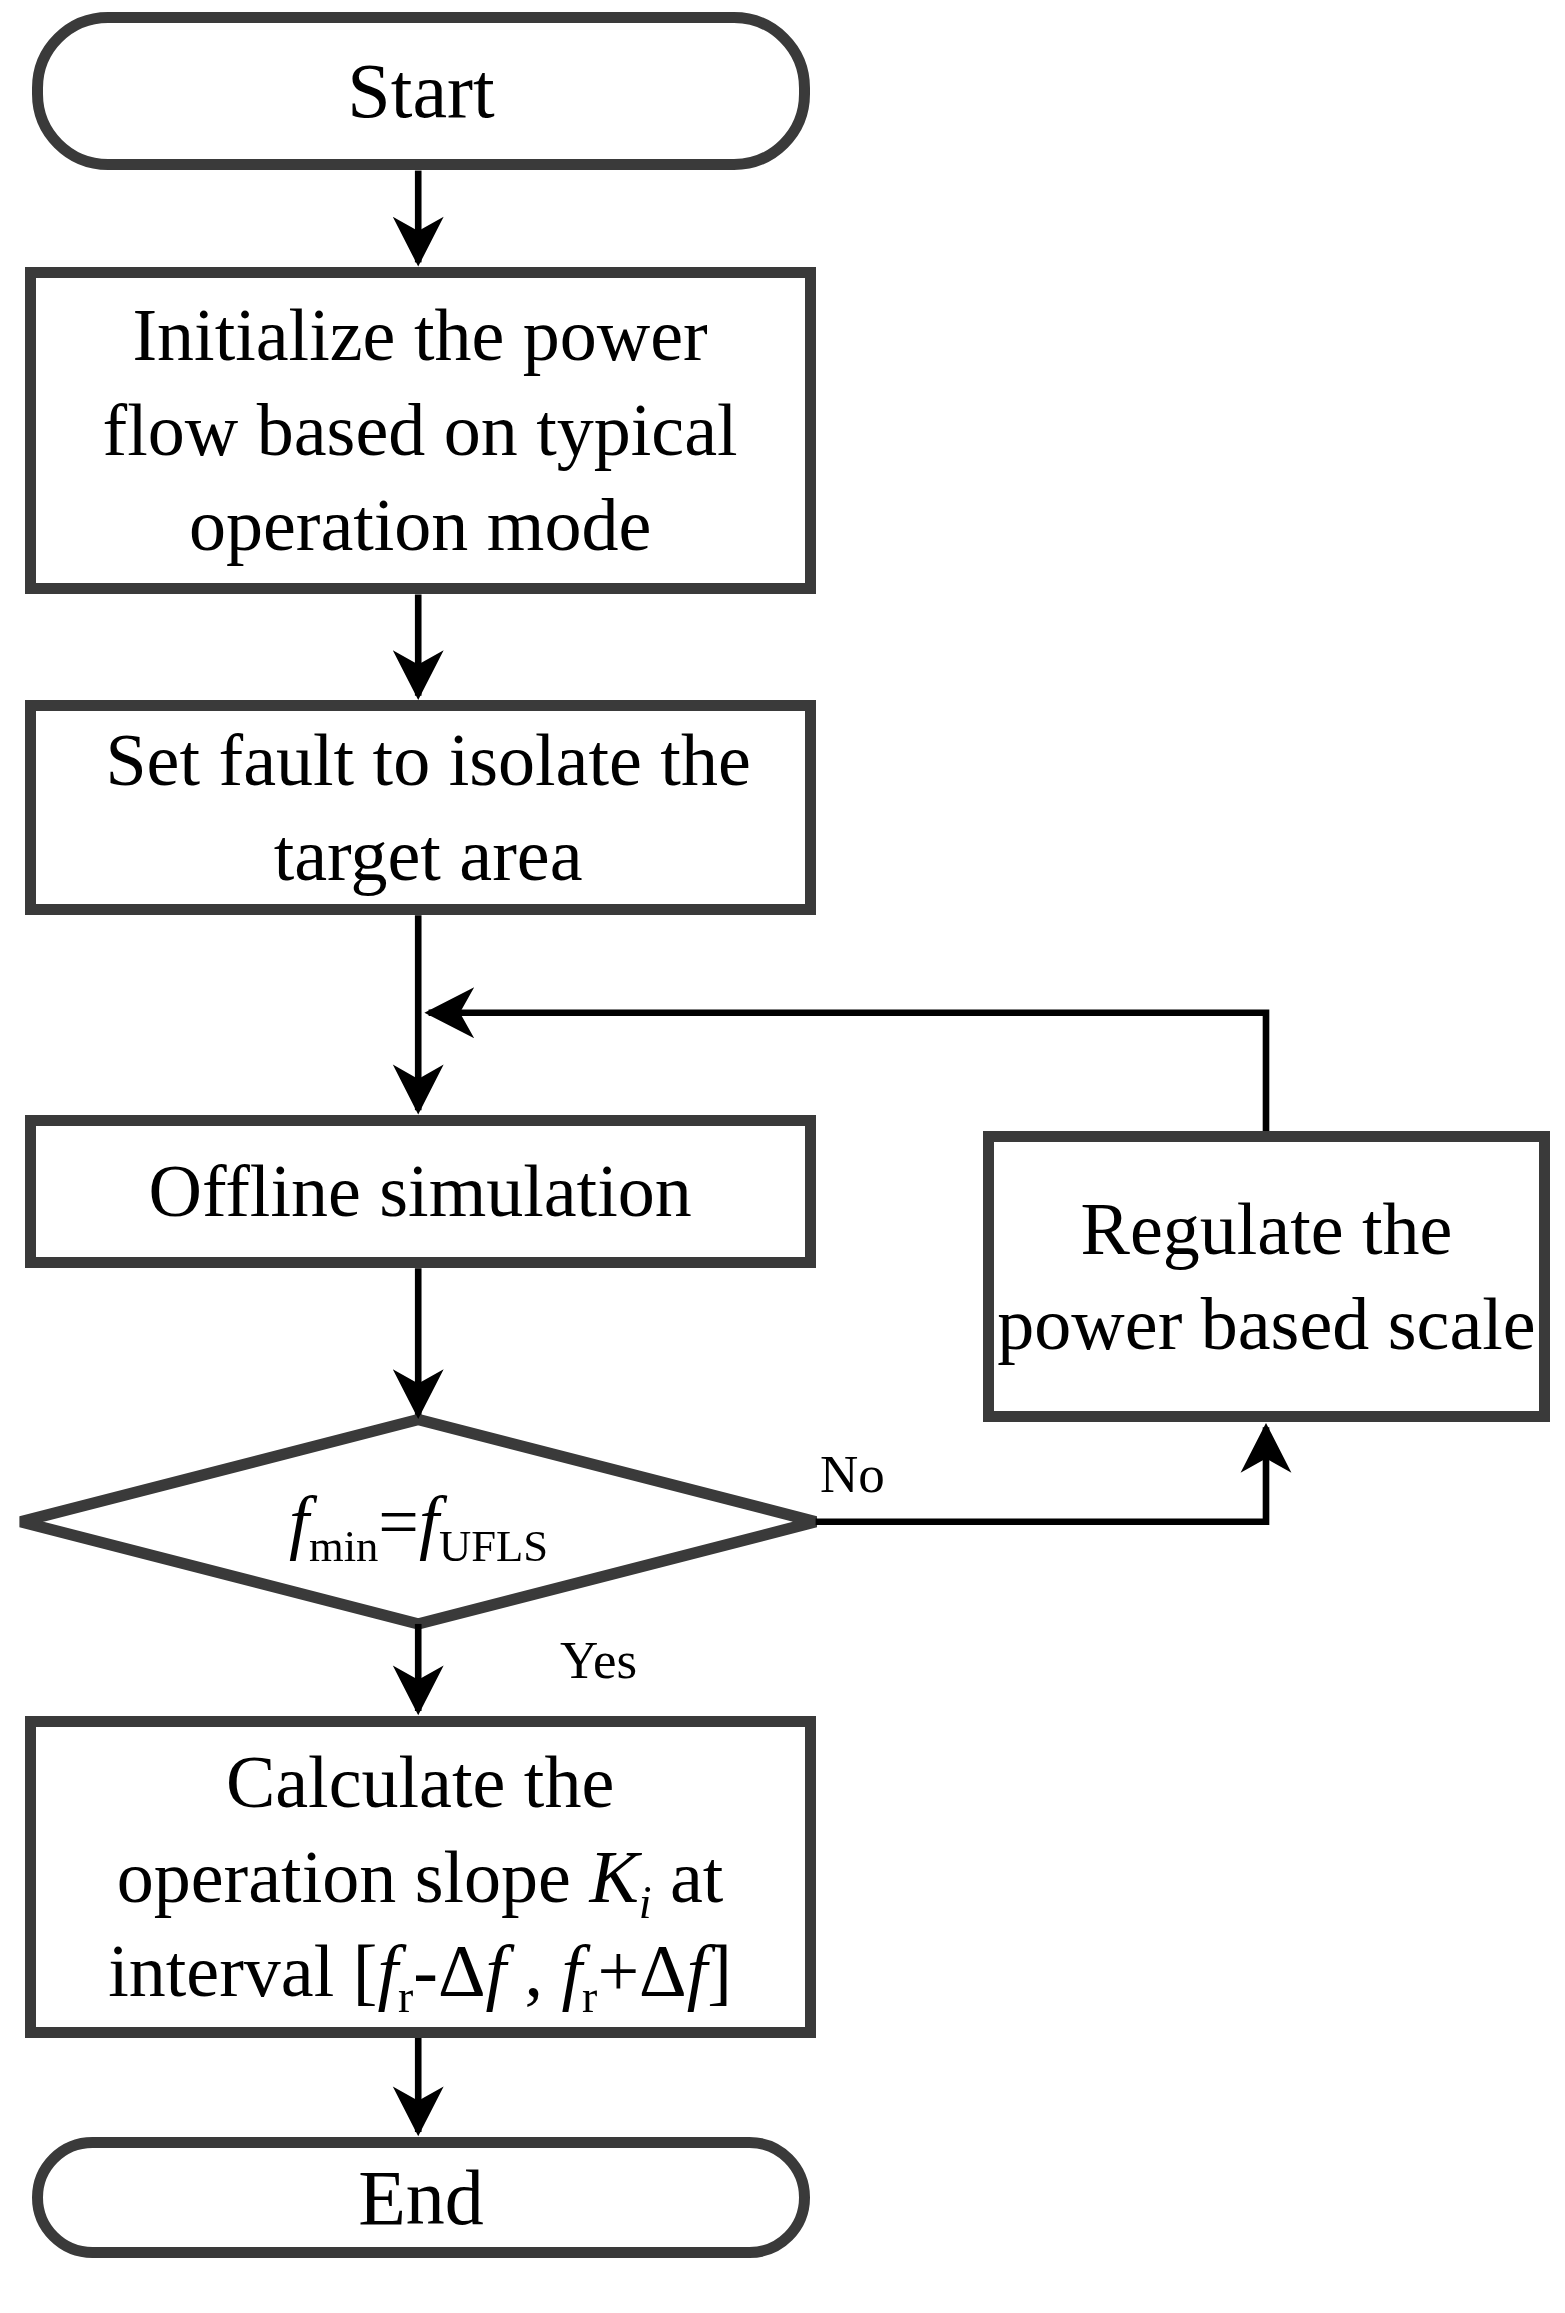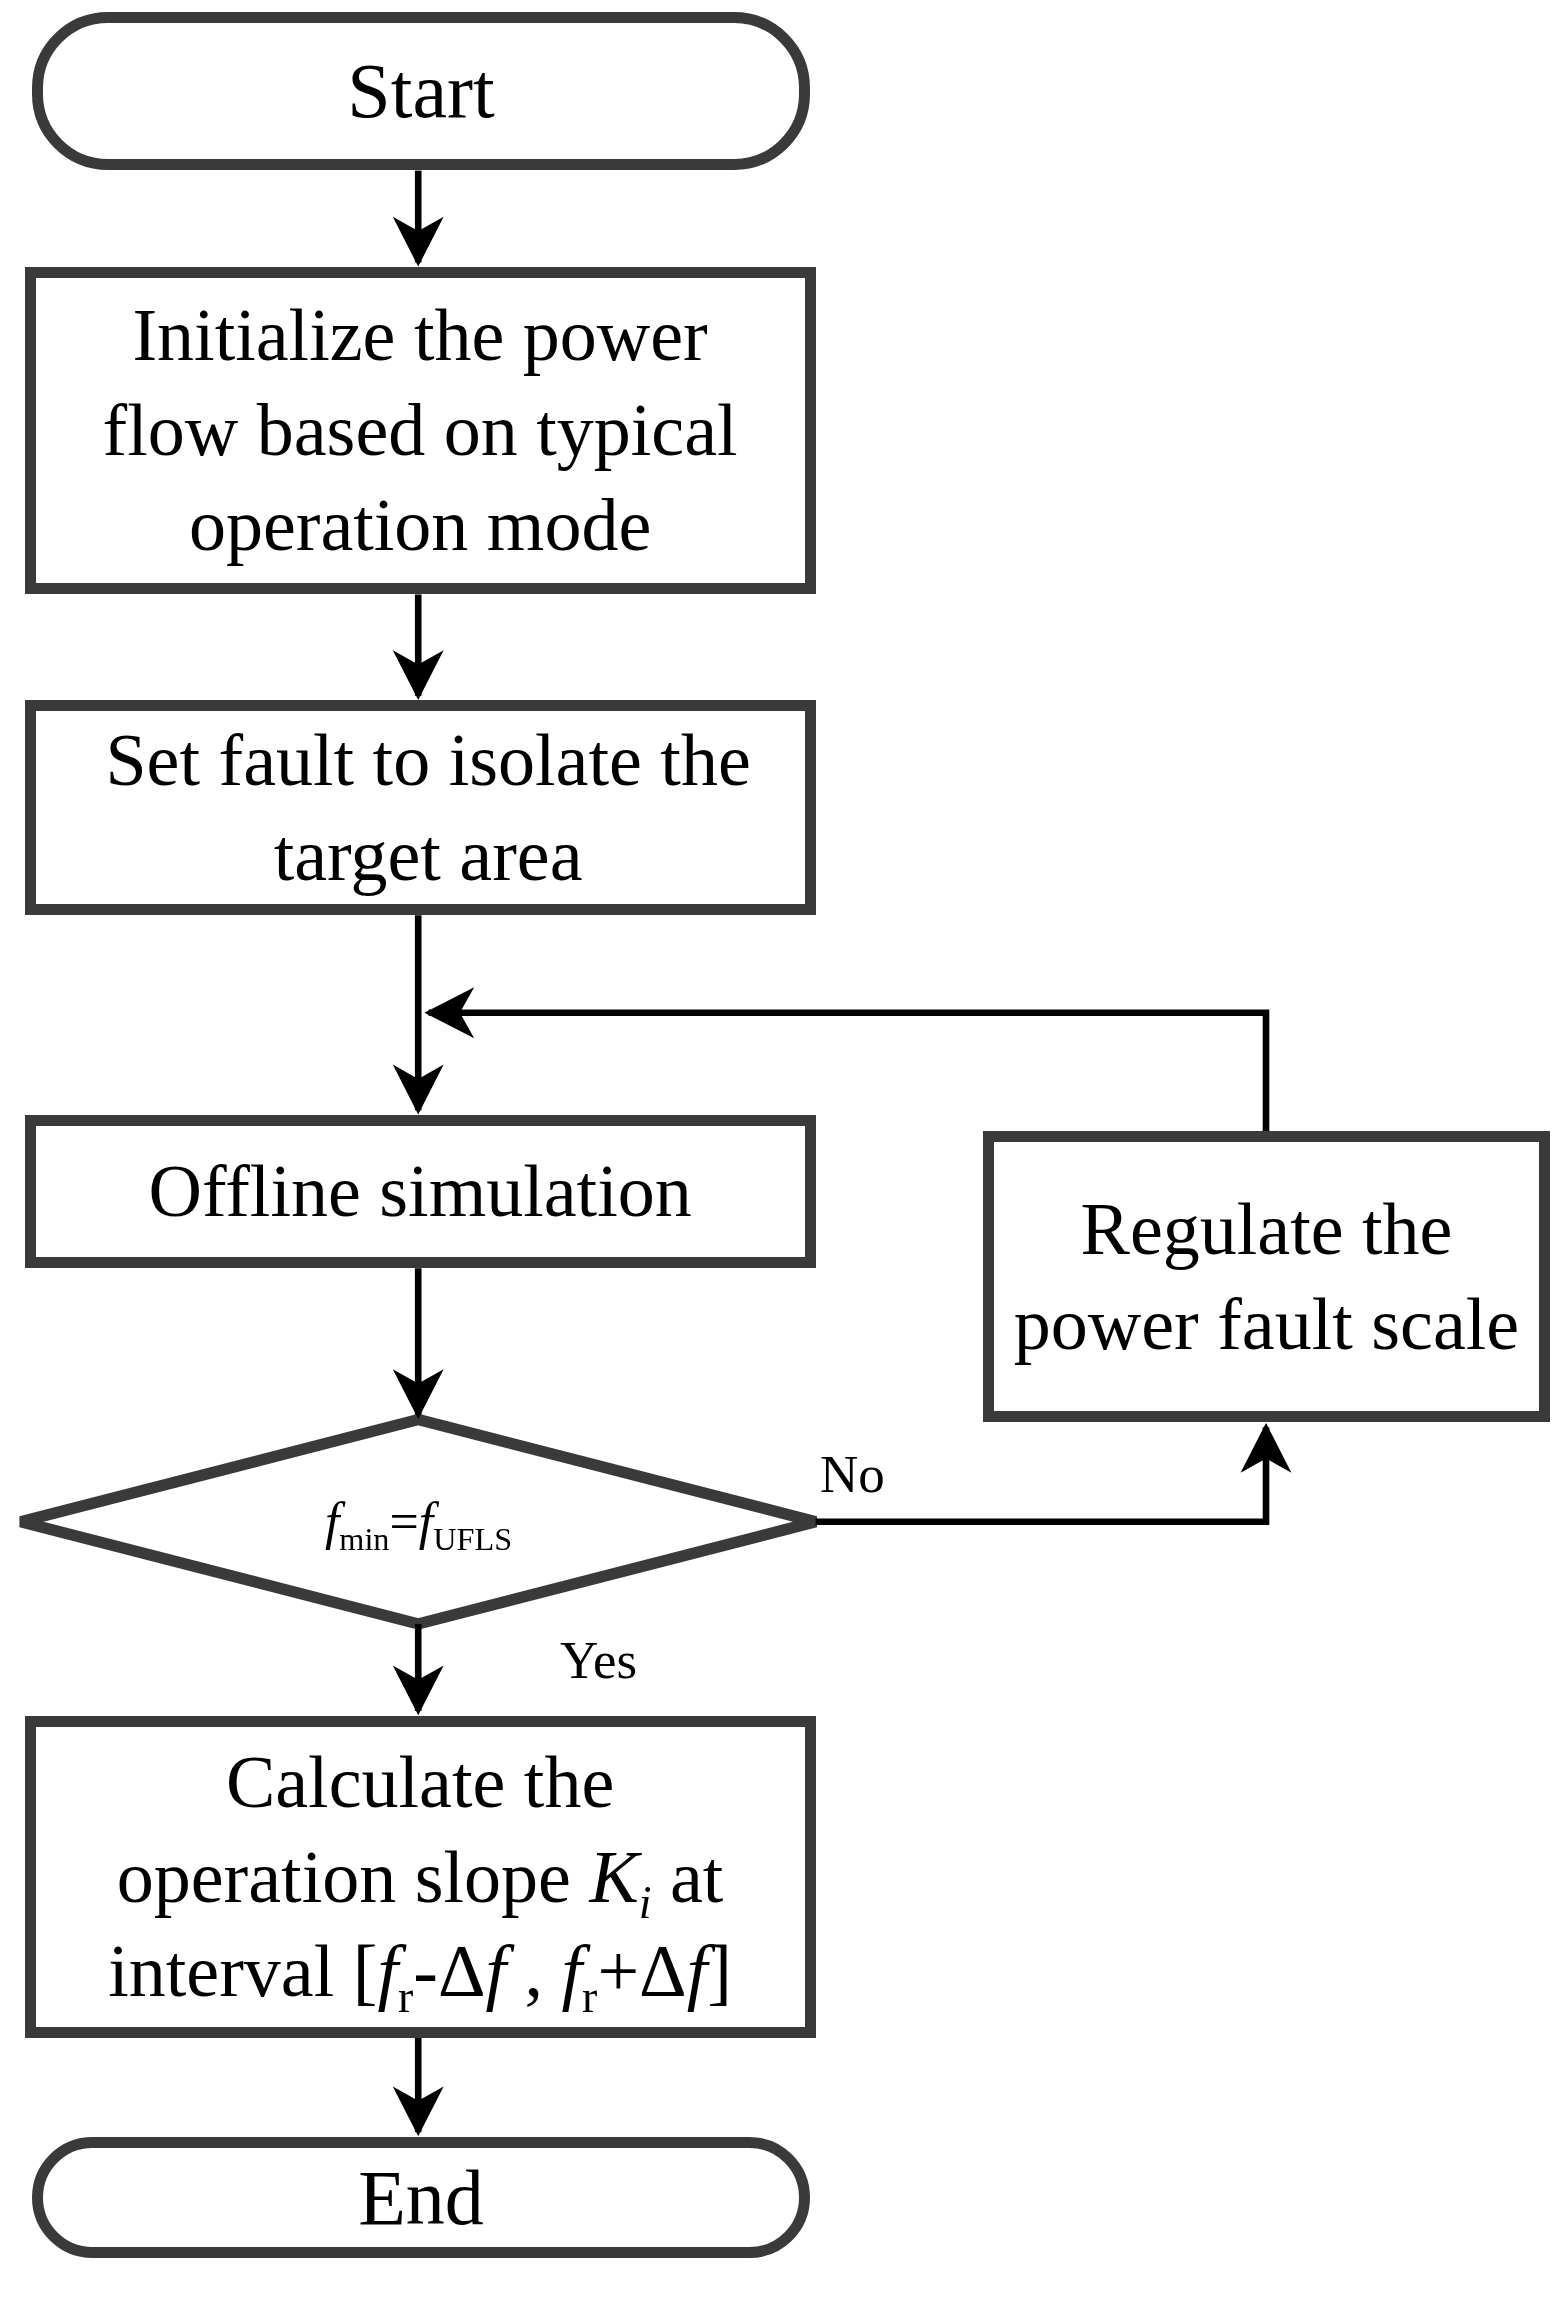--- a/index.html
+++ b/index.html
@@ -46,21 +46,21 @@
   .terminal{font-size:78px;}
   .overlay-label{
     position:absolute;
     display:flex;
     align-items:center;
     justify-content:center;
     text-align:center;
     background:transparent;
     border:none;
   }
-  .formula{font-size:52px;line-height:1;white-space:nowrap;}
+  .formula{font-size:72px;line-height:1;white-space:nowrap;}
   .formula sub,.math sub{font-size:0.62em;line-height:0;}
   .edge-label{
     position:absolute;
     font-size:53px;
     line-height:1;
     white-space:nowrap;
   }
   .math i{font-style:italic;}
   .nowrap{white-space:nowrap;}
 </style>
@@ -118,21 +118,21 @@
     <span>Offline simulation</span>
   </div>
 
   <div class="overlay-label" style="left:21px;top:1420px;width:795px;height:204px;">
     <span class="formula math"><i>f</i><sub>min</sub><span>=</span><i>f</i><sub>UFLS</sub></span>
   </div>
 
   <div class="node" style="left:983px;top:1131px;width:567px;height:291px;text-align:center;">
     <div>
       <div class="nowrap">Regulate the</div>
-      <div class="nowrap">power fault scale</div>
+      <div class="nowrap">power based scale</div>
     </div>
   </div>
 
   <div class="node" style="left:24.6px;top:1716px;width:791px;height:322px;">
     <div class="math">
       <div class="nowrap">Calculate the</div>
       <div class="nowrap"><span>operation slope </span><i><span>K</span><sub>i</sub></i><span> at</span></div>
       <div class="nowrap"><span>interval [</span><i>f</i><sub>r</sub><span>-Δ</span><i>f</i><span> , </span><i>f</i><sub>r</sub><span>+Δ</span><i>f</i><span>]</span></div>
     </div>
   </div>

